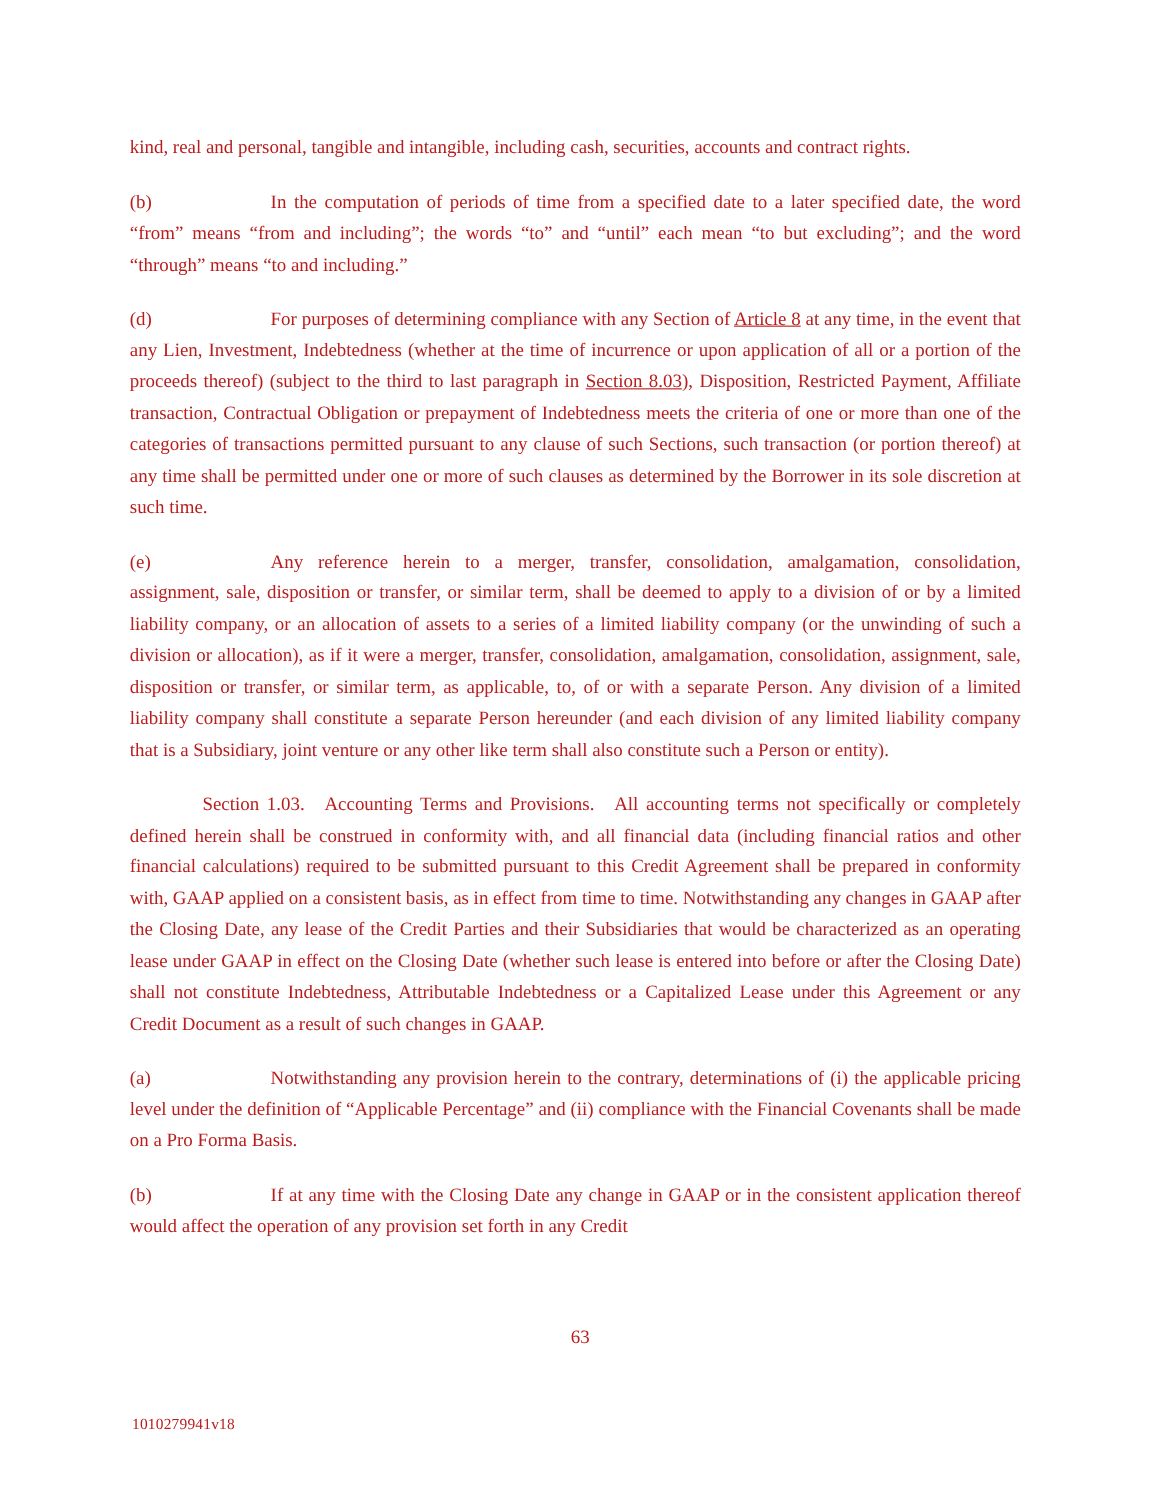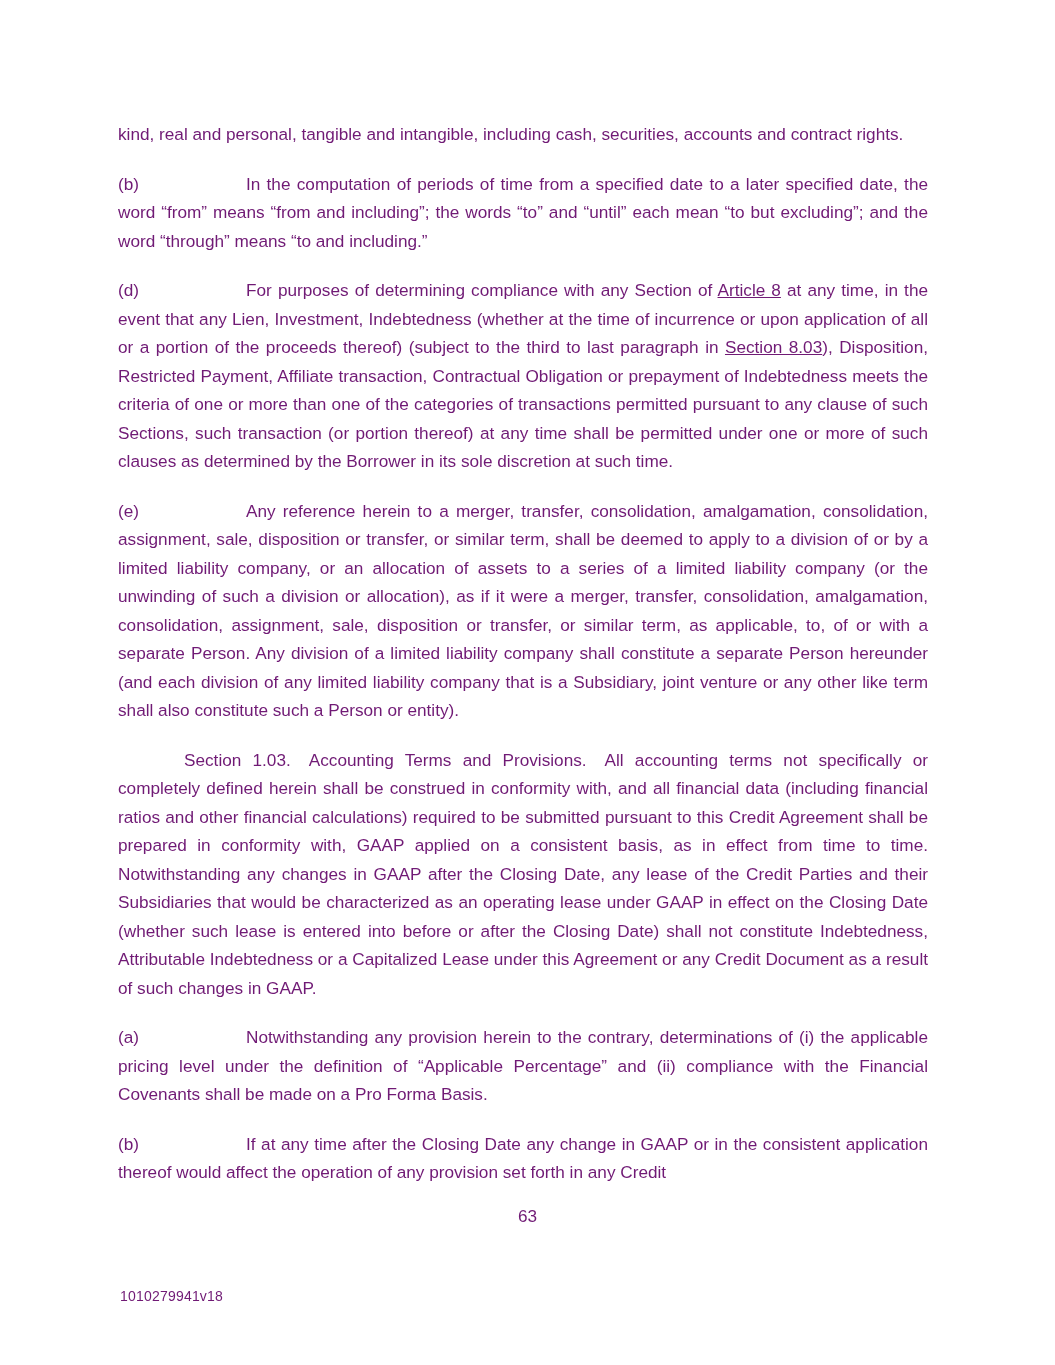--- a/index.html
+++ b/index.html
@@ -5,22 +5,22 @@
   html, body {
     margin: 0;
     padding: 0;
     background: #ffffff;
   }
   .page {
     position: relative;
     width: 1055px;
     height: 1365px;
     background: #ffffff;
-    font-family: Liberation Sans, sans-serif;
-    color: #701a75;
+    font-family: Liberation Serif, serif;
+    color: #b91c1c;
     box-sizing: border-box;
   }
   .content {
     position: absolute;
     left: 118px;
     top: 120px;
     width: 810px;
   }
   p {
     margin: 0 0 21px 0;
@@ -90,21 +90,21 @@
 
     <p>
       <span class="sec-lead"></span><span>Section 1.03.</span><span class="sec-space"></span><span>Accounting Terms and Provisions.</span><span class="sec-space"></span><span>All accounting terms not specifically or completely defined herein shall be construed in conformity with, and all financial data (including financial ratios and other financial calculations) required to be submitted pursuant to this Credit Agreement shall be prepared in conformity with, GAAP applied on a consistent basis, as in effect from time to time.  Notwithstanding any changes in GAAP after the Closing Date, any lease of the Credit Parties and their Subsidiaries that would be characterized as an operating lease under GAAP in effect on the Closing Date (whether such lease is entered into before or after the Closing Date) shall not constitute Indebtedness, Attributable Indebtedness or a Capitalized Lease under this Agreement or any Credit Document as a result of such changes in GAAP.</span>
     </p>
 
     <p>
       <span class="lead">(a)</span><span>Notwithstanding any provision herein to the contrary, determinations of (i) the applicable pricing level under the definition of “Applicable Percentage” and (ii) compliance with the Financial Covenants shall be made on a Pro Forma Basis.</span>
     </p>
 
     <p class="last">
-      <span class="lead">(b)</span><span>If at any time after the Closing Date any change in GAAP or in the consistent application thereof would affect the operation of any provision set forth in any Credit</span>
+      <span class="lead">(b)</span><span>If at any time with the Closing Date any change in GAAP or in the consistent application thereof would affect the operation of any provision set forth in any Credit</span>
     </p>
 
   </div>
 
   <div class="page-number">63</div>
   <div class="footer-id">1010279941v18</div>
 
 </div>
 
 </body></html>

